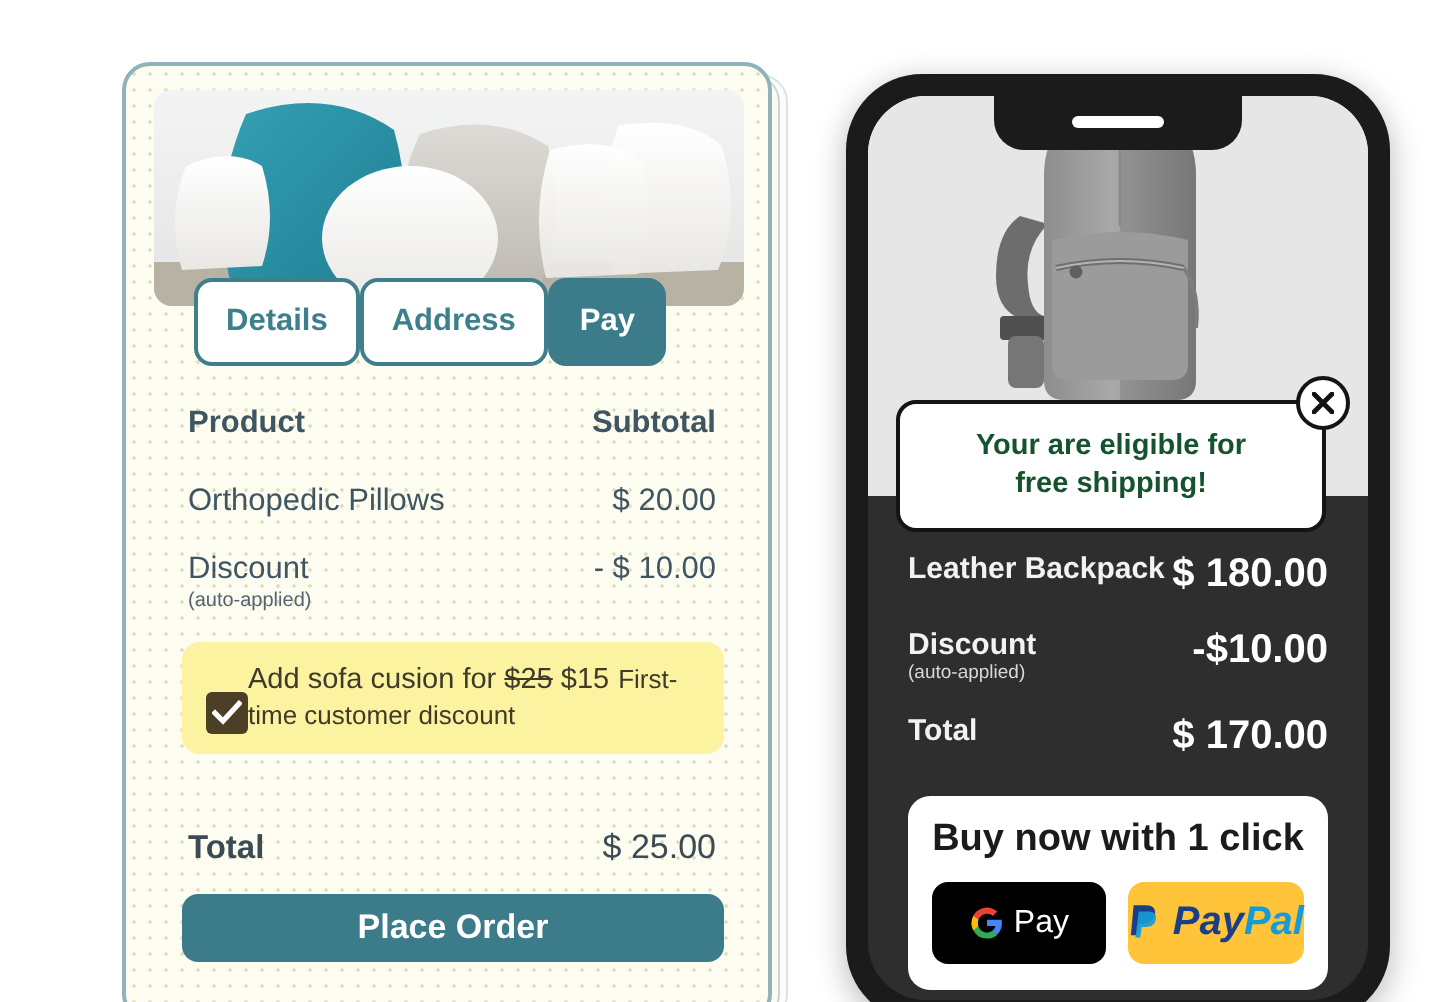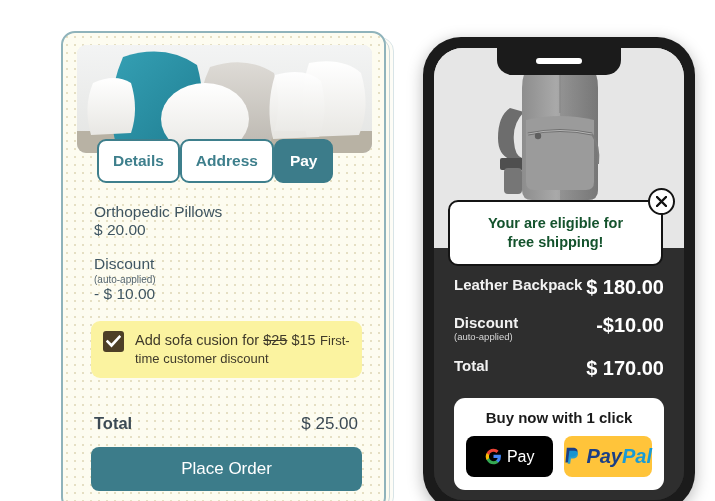--- a/index.html
+++ b/index.html
@@ -111,39 +111,38 @@
   .lt-head { margin-bottom: 21px; }
   .lt-row .lt-label {
     font-size: 15.5px;
     color: #3f5561;
   }
   .lt-row .lt-value {
     font-size: 15.5px;
     color: #3f5561;
     white-space: nowrap;
   }
-  .lt-item { margin-bottom: 16px; flex-direction: column; }
+  .lt-item { margin-bottom: 16px; }
   .lt-sub {
     display: block;
     font-size: 10px;
     color: #54646e;
     margin-top: 1px;
   }
 
   .offer-banner {
     position: absolute;
     left: 28px;
     right: 22px;
     top: 288px;
     background: #fbf3a0;
     border-radius: 9px;
     padding: 10px 12px;
     display: flex;
-    align-items: flex-start;
-    gap: 11px;
+    align-items: flex-end;
     box-sizing: border-box;
     cursor: pointer;
   }
   .offer-check {
     width: 21px;
     height: 21px;
     flex: 0 0 21px;
     background: #4d3f26;
     border-radius: 3px;
     position: relative;
@@ -184,27 +183,27 @@
     font-size: 17px;
     font-weight: normal;
     color: #3c4a54;
   }
 
   .place-order-btn {
     position: absolute;
     left: 28px;
     right: 22px;
     top: 414px;
-    height: 44px;
+    height: 34px;
     background: #3c7c8a;
     border: none;
     border-radius: 8px;
     color: #ffffff;
     font-size: 17px;
-    font-weight: normal;
+    font-weight: bold;
     cursor: pointer;
     font-family: "Liberation Sans", sans-serif;
   }
 
   
   .phone-wrap {
     position: absolute;
     left: 423px;
     top: 37px;
     width: 272px;
@@ -328,21 +327,21 @@
   }
   .p-row.total-line { margin-bottom: 18px; }
 
   .buy-panel {
     background: #ffffff;
     border-radius: 11px;
     padding: 11px 12px 13px 12px;
     text-align: center;
   }
   .buy-title {
-    font-size: 15px;
+    font-size: 19px;
     font-weight: bold;
     color: #1b1b1b;
     margin-bottom: 10px;
   }
   .pay-row {
     display: flex;
     gap: 11px;
     justify-content: center;
   }
   .pay-btn {
@@ -413,20 +412,24 @@
       </svg>
     </div>
 
     <div class="tabs-row">
       <button class="tab-btn">Details</button>
       <button class="tab-btn">Address</button>
       <button class="tab-btn active">Pay</button>
     </div>
 
     <div class="line-table">
+      <div class="lt-row lt-head">
+        <span class="lt-label">Product</span>
+        <span class="lt-value">Subtotal</span>
+      </div>
 
       <div class="lt-row lt-item">
         <span class="lt-label">Orthopedic Pillows</span>
         <span class="lt-value">$ 20.00</span>
       </div>
 
       <div class="lt-row lt-item">
         <span class="lt-label">
           <span>Discount</span>
           <span class="lt-sub">(auto-applied)</span>

